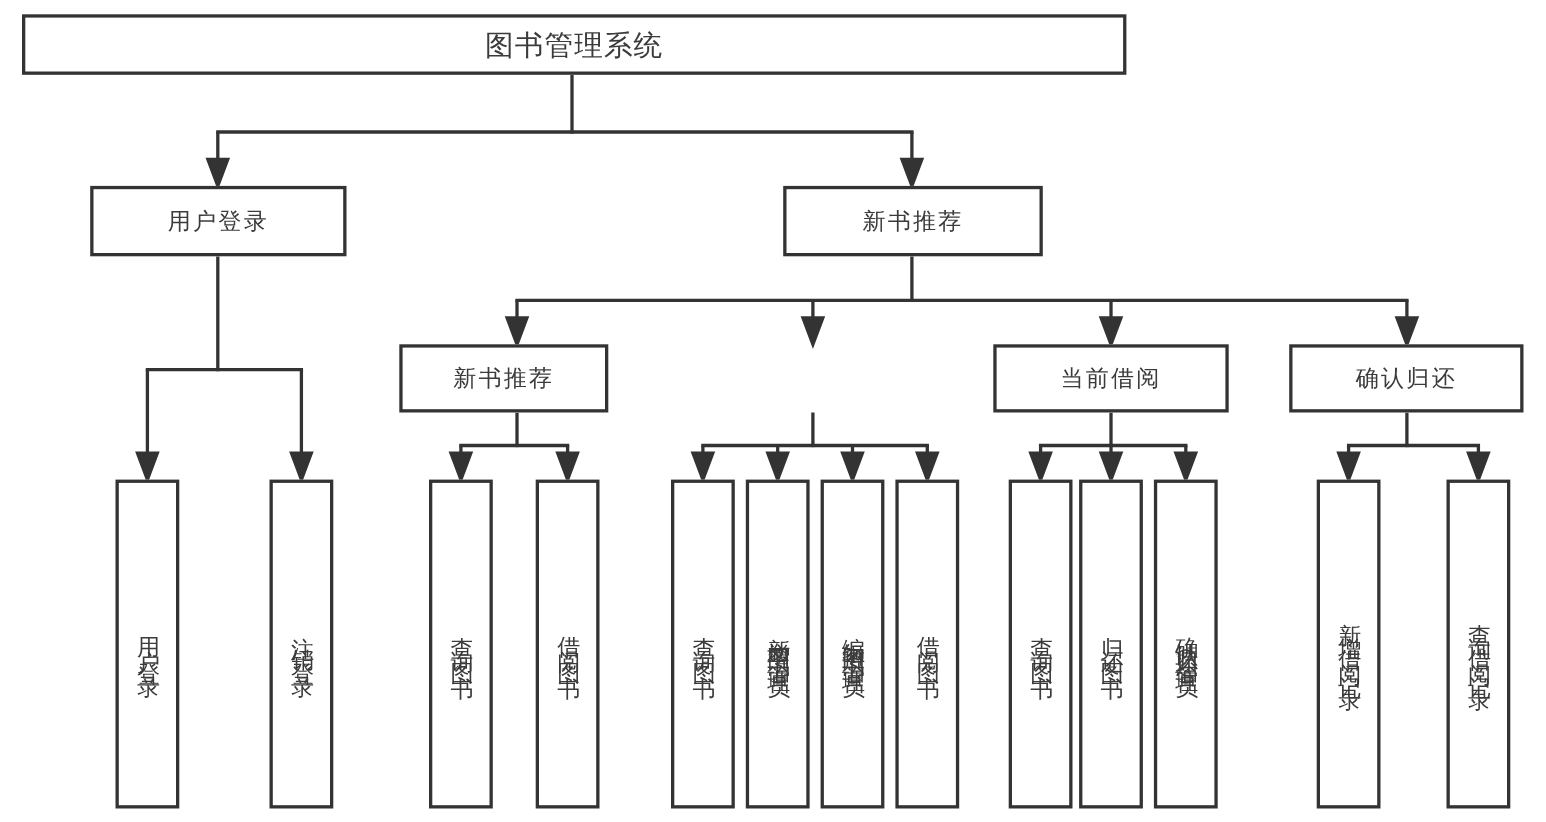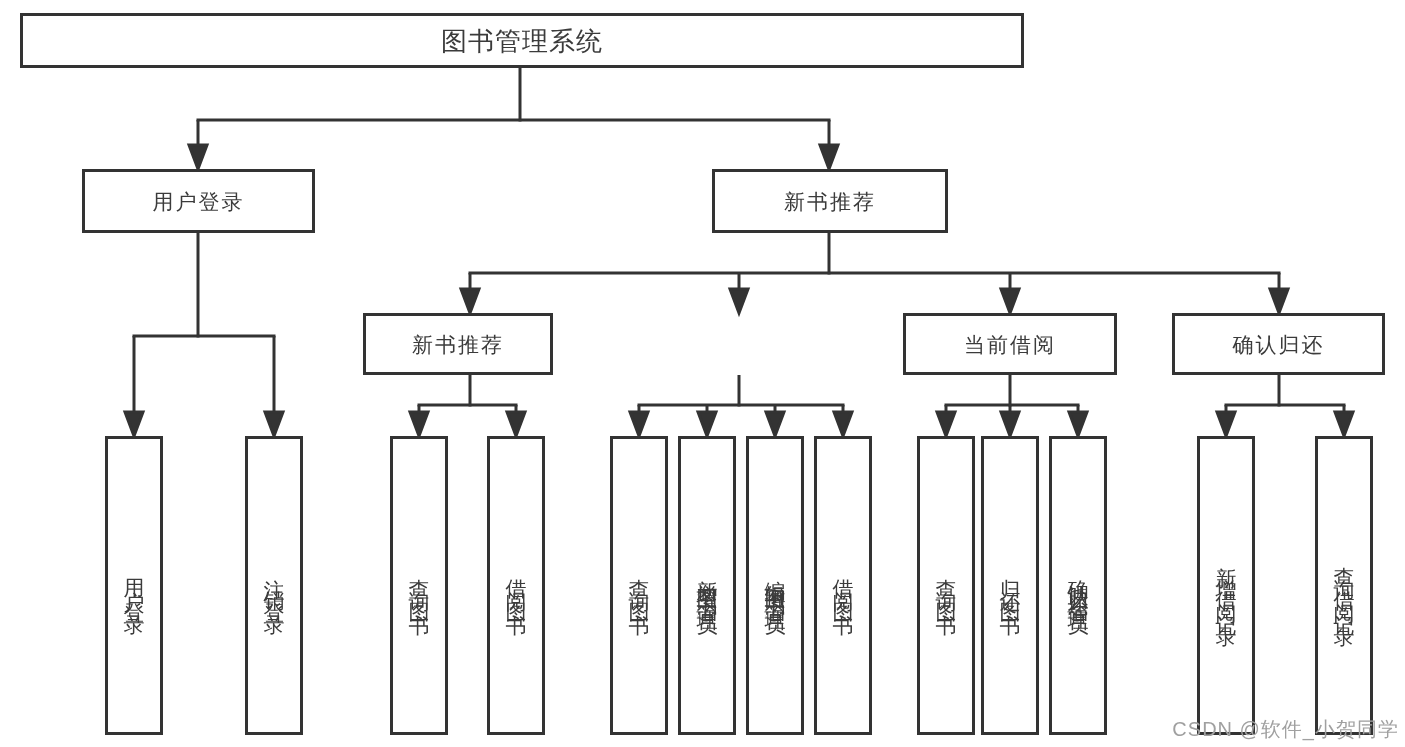--- a/index.html
+++ b/index.html
@@ -200,15 +200,14 @@
     <span>确认归还（管理员）</span>
   </div>
 
   <div class="node vnode" style="left:1197px;top:436px;width:58px;height:299px">
     <span>新增借阅记录</span>
   </div>
   <div class="node vnode" style="left:1315px;top:436px;width:58px;height:299px">
     <span>查询借阅记录</span>
   </div>
 
-  <div class="watermark">CSDN @软件_小贺同学</div>
 
 </div>
 
 </body></html>

